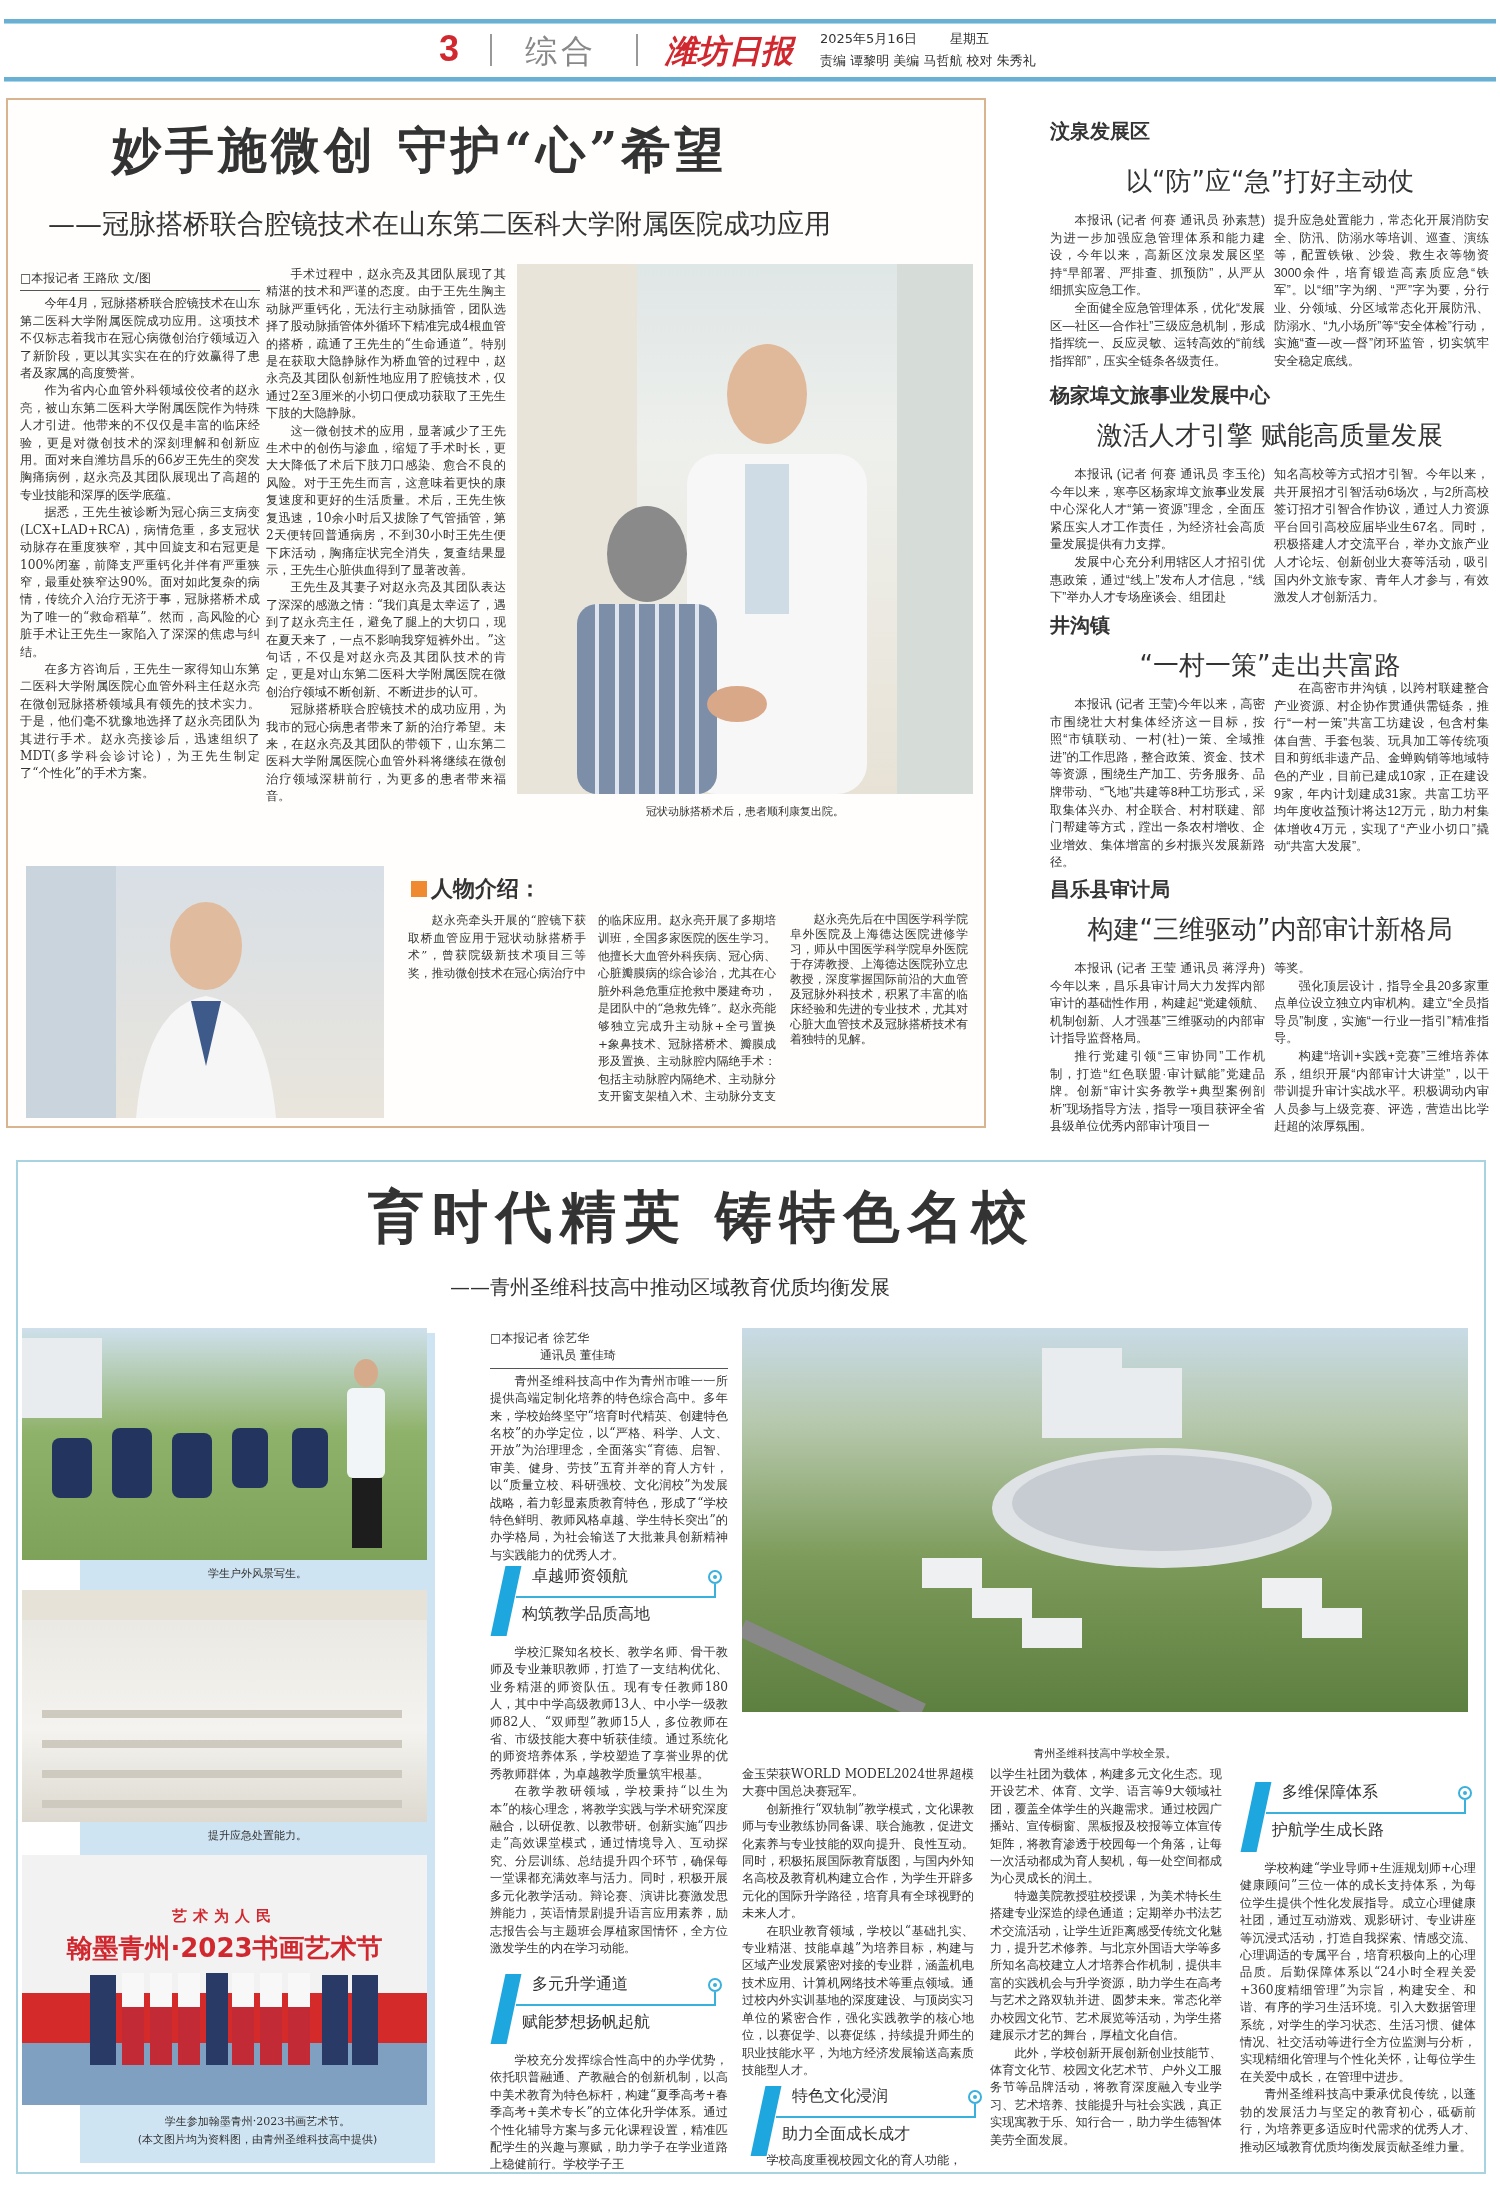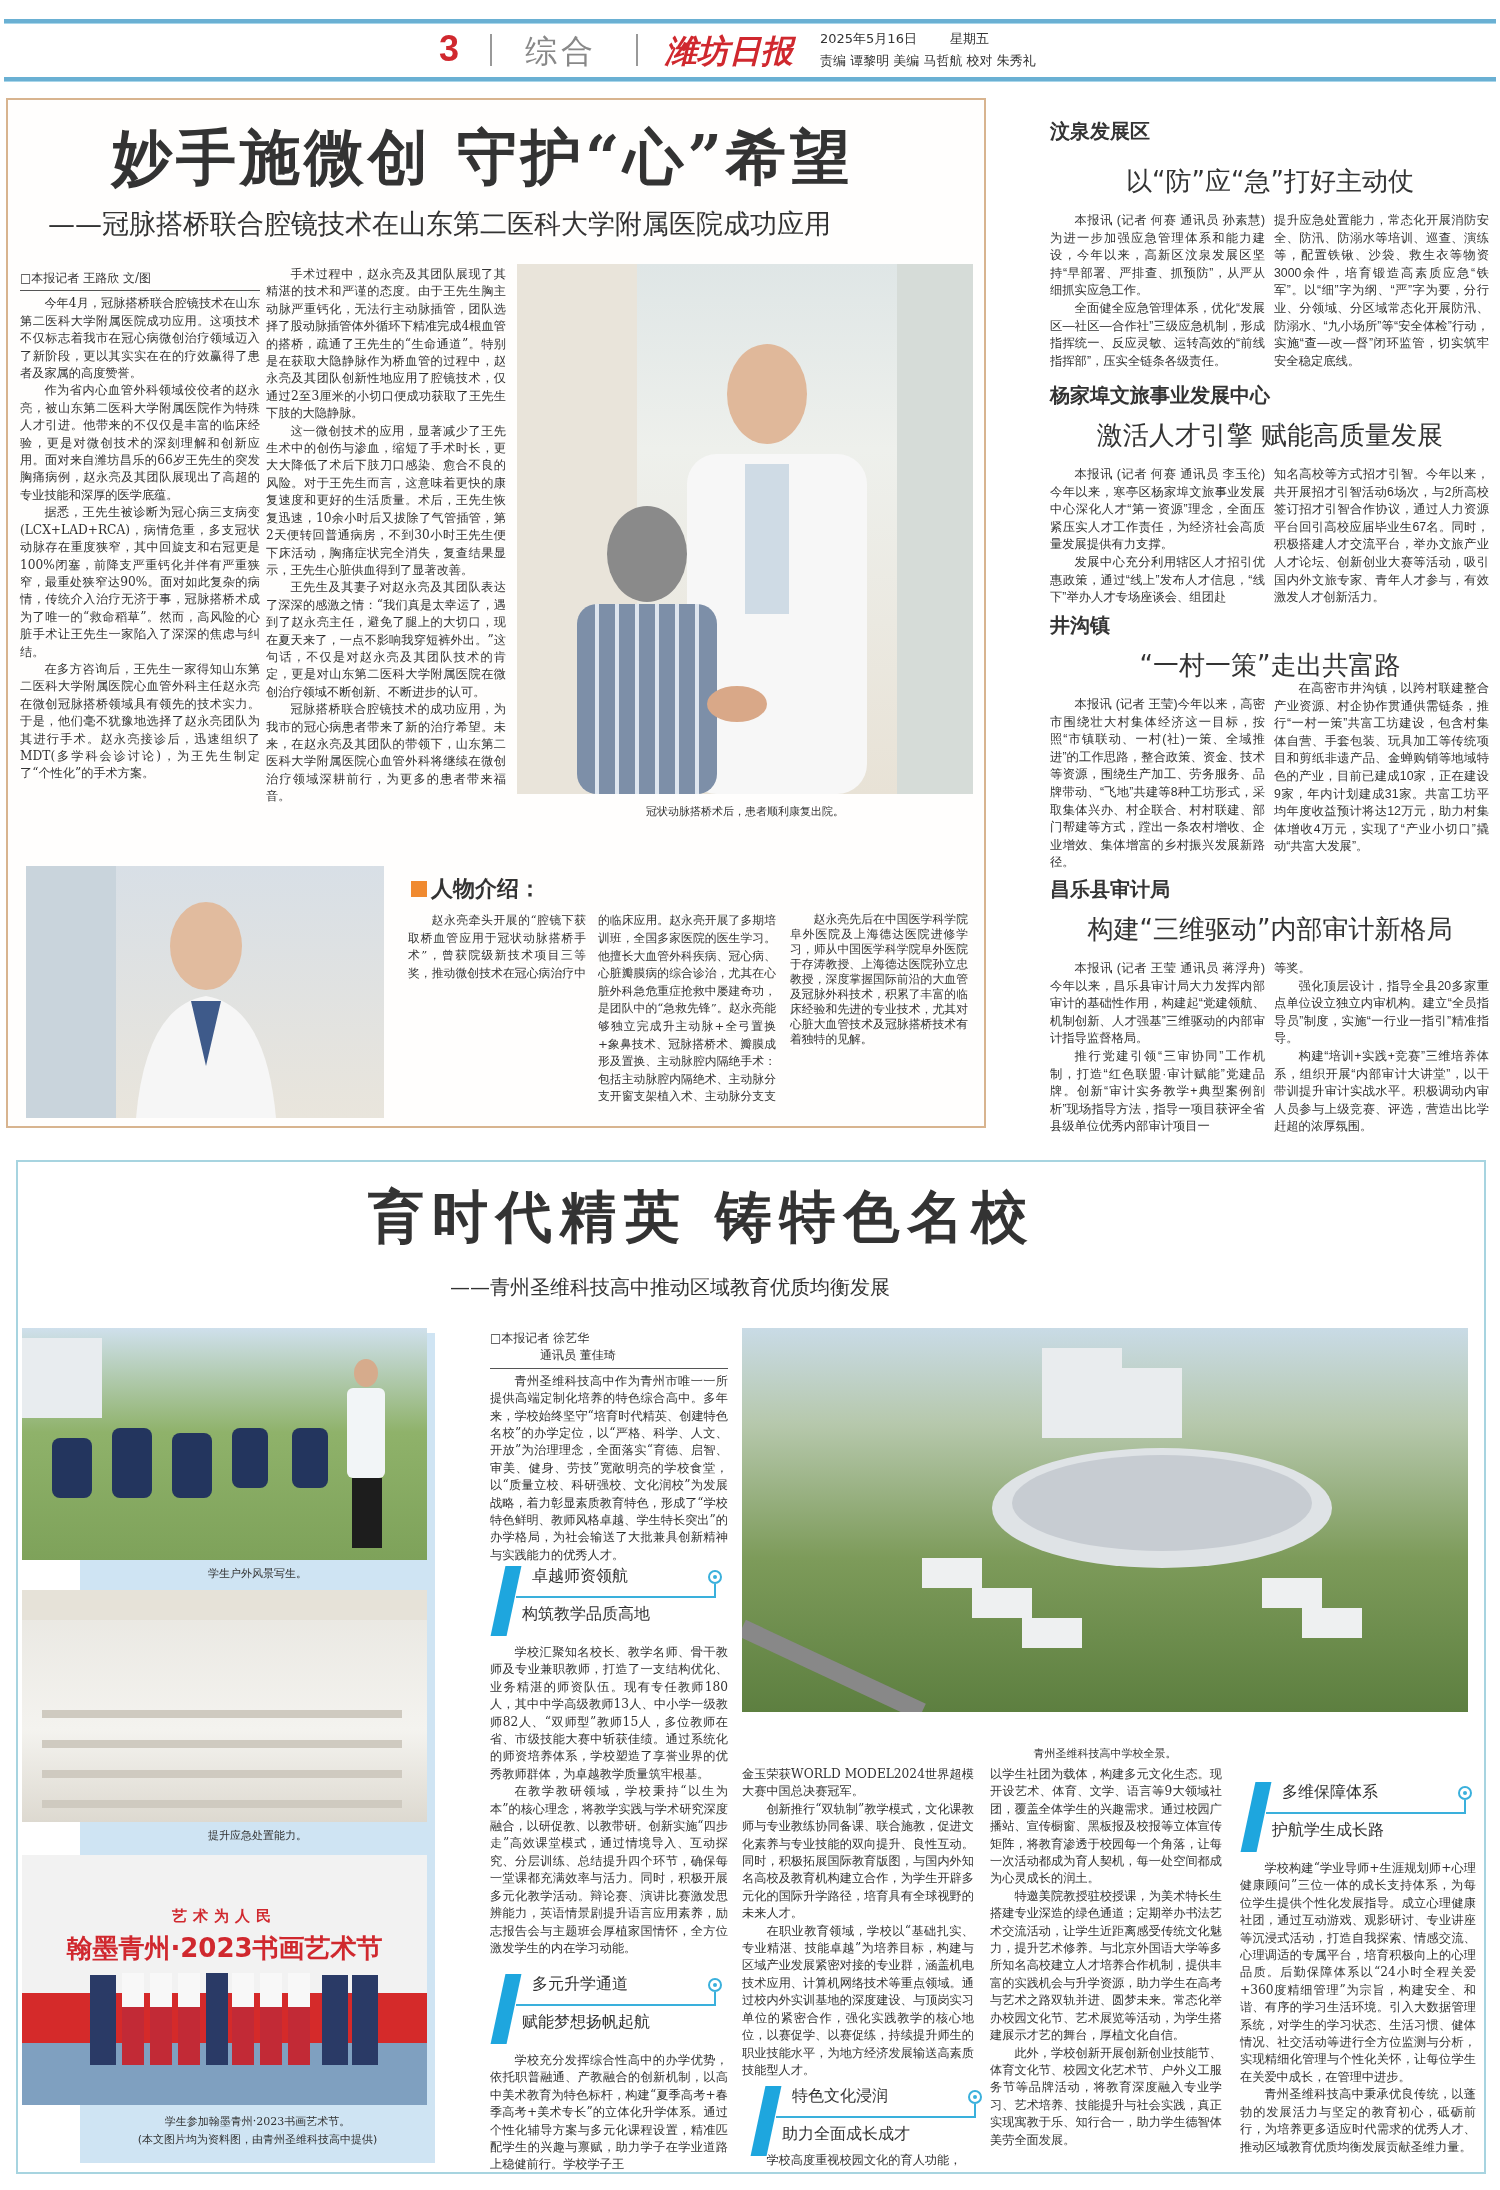--- a/index.html
+++ b/index.html
@@ -46,21 +46,21 @@
   <span class="vsep" style="left:490px"></span>
   <span class="section-name">综合</span>
   <span class="vsep" style="left:636px"></span>
   <span class="paper-name">潍坊日报</span>
   <span class="dateline"><span>2025年5月16日</span>&nbsp;&nbsp;&nbsp;&nbsp;&nbsp;&nbsp;&nbsp;&nbsp;<span>星期五</span></span>
   <span class="editors">责编 谭黎明  美编 马哲航  校对 朱秀礼</span>
 </div>
 <div class="hrule" style="top:77px"></div>
 
 <div class="panel" style="left:6px;top:98px;width:980px;height:1030px"></div>
-<div class="headline" style="left:112px;top:118px;font-size:60px;letter-spacing:4px">妙手施微创  守护“心”希望</div>
+<div class="headline" style="left:112px;top:118px;font-size:49px;letter-spacing:4px">妙手施微创  守护“心”希望</div>
 <div class="subhead" style="left:48px;top:206px;font-size:27px">——冠脉搭桥联合腔镜技术在山东第二医科大学附属医院成功应用</div>
 
 <div class="col" style="left:20px;top:270px;width:240px">
   <p class="byline">□本报记者   王路欣   文/图</p>
   <p>今年4月，冠脉搭桥联合腔镜技术在山东第二医科大学附属医院成功应用。这项技术不仅标志着我市在冠心病微创治疗领域迈入了新阶段，更以其实实在在的疗效赢得了患者及家属的高度赞誉。</p>
   <p>作为省内心血管外科领域佼佼者的赵永亮，被山东第二医科大学附属医院作为特殊人才引进。他带来的不仅仅是丰富的临床经验，更是对微创技术的深刻理解和创新应用。面对来自潍坊昌乐的66岁王先生的突发胸痛病例，赵永亮及其团队展现出了高超的专业技能和深厚的医学底蕴。</p>
   <p>据悉，王先生被诊断为冠心病三支病变(LCX+LAD+RCA)，病情危重，多支冠状动脉存在重度狭窄，其中回旋支和右冠更是100%闭塞，前降支严重钙化并伴有严重狭窄，最重处狭窄达90%。面对如此复杂的病情，传统介入治疗无济于事，冠脉搭桥术成为了唯一的“救命稻草”。然而，高风险的心脏手术让王先生一家陷入了深深的焦虑与纠结。</p>
   <p>在多方咨询后，王先生一家得知山东第二医科大学附属医院心血管外科主任赵永亮在微创冠脉搭桥领域具有领先的技术实力。于是，他们毫不犹豫地选择了赵永亮团队为其进行手术。赵永亮接诊后，迅速组织了MDT(多学科会诊讨论)，为王先生制定了“个性化”的手术方案。</p>
 </div>
 <div class="col" style="left:266px;top:266px;width:240px">
@@ -217,21 +217,21 @@
         <rect x="330" y="120" width="26" height="90"></rect>
       </g>
   </svg>
 </div>
 <div class="caption" style="left:80px;top:2114px;width:355px">学生参加翰墨青州·2023书画艺术节。</div>
 <div class="caption" style="left:80px;top:2132px;width:355px;font-family:'DejaVu Sans',sans-serif">(本文图片均为资料图，由青州圣维科技高中提供)</div>
 
 <div class="col" style="left:490px;top:1330px;width:238px">
   <p class="byline" style="border:none;margin-bottom:0;padding-bottom:0">□本报记者   徐艺华</p>
   <p class="byline" style="text-indent:2em!important;padding-left:26px">通讯员   董佳琦</p>
-  <p>青州圣维科技高中作为青州市唯一一所提供高端定制化培养的特色综合高中。多年来，学校始终坚守“培育时代精英、创建特色名校”的办学定位，以“严格、科学、人文、开放”为治理理念，全面落实“育德、启智、审美、健身、劳技”宽敞明亮的学校食堂，以“质量立校、科研强校、文化润校”为发展战略，着力彰显素质教育特色，形成了“学校特色鲜明、教师风格卓越、学生特长突出”的办学格局，为社会输送了大批兼具创新精神与实践能力的优秀人才。</p>
+  <p>青州圣维科技高中作为青州市唯一一所提供高端定制化培养的特色综合高中。多年来，学校始终坚守“培育时代精英、创建特色名校”的办学定位，以“严格、科学、人文、开放”为治理理念，全面落实“育德、启智、审美、健身、劳技”五育并举的育人方针，以“质量立校、科研强校、文化润校”为发展战略，着力彰显素质教育特色，形成了“学校特色鲜明、教师风格卓越、学生特长突出”的办学格局，为社会输送了大批兼具创新精神与实践能力的优秀人才。</p>
 </div>
 <div class="subsec" style="left:490px;top:1560px">
   <div class="bar"></div>
   <div class="line"></div>
   <div class="riser"></div>
   <div class="pin"></div>
   <div class="l1">卓越师资领航</div>
   <div class="l2">构筑教学品质高地</div>
 </div>
 <div class="col" style="left:490px;top:1644px;width:238px">

